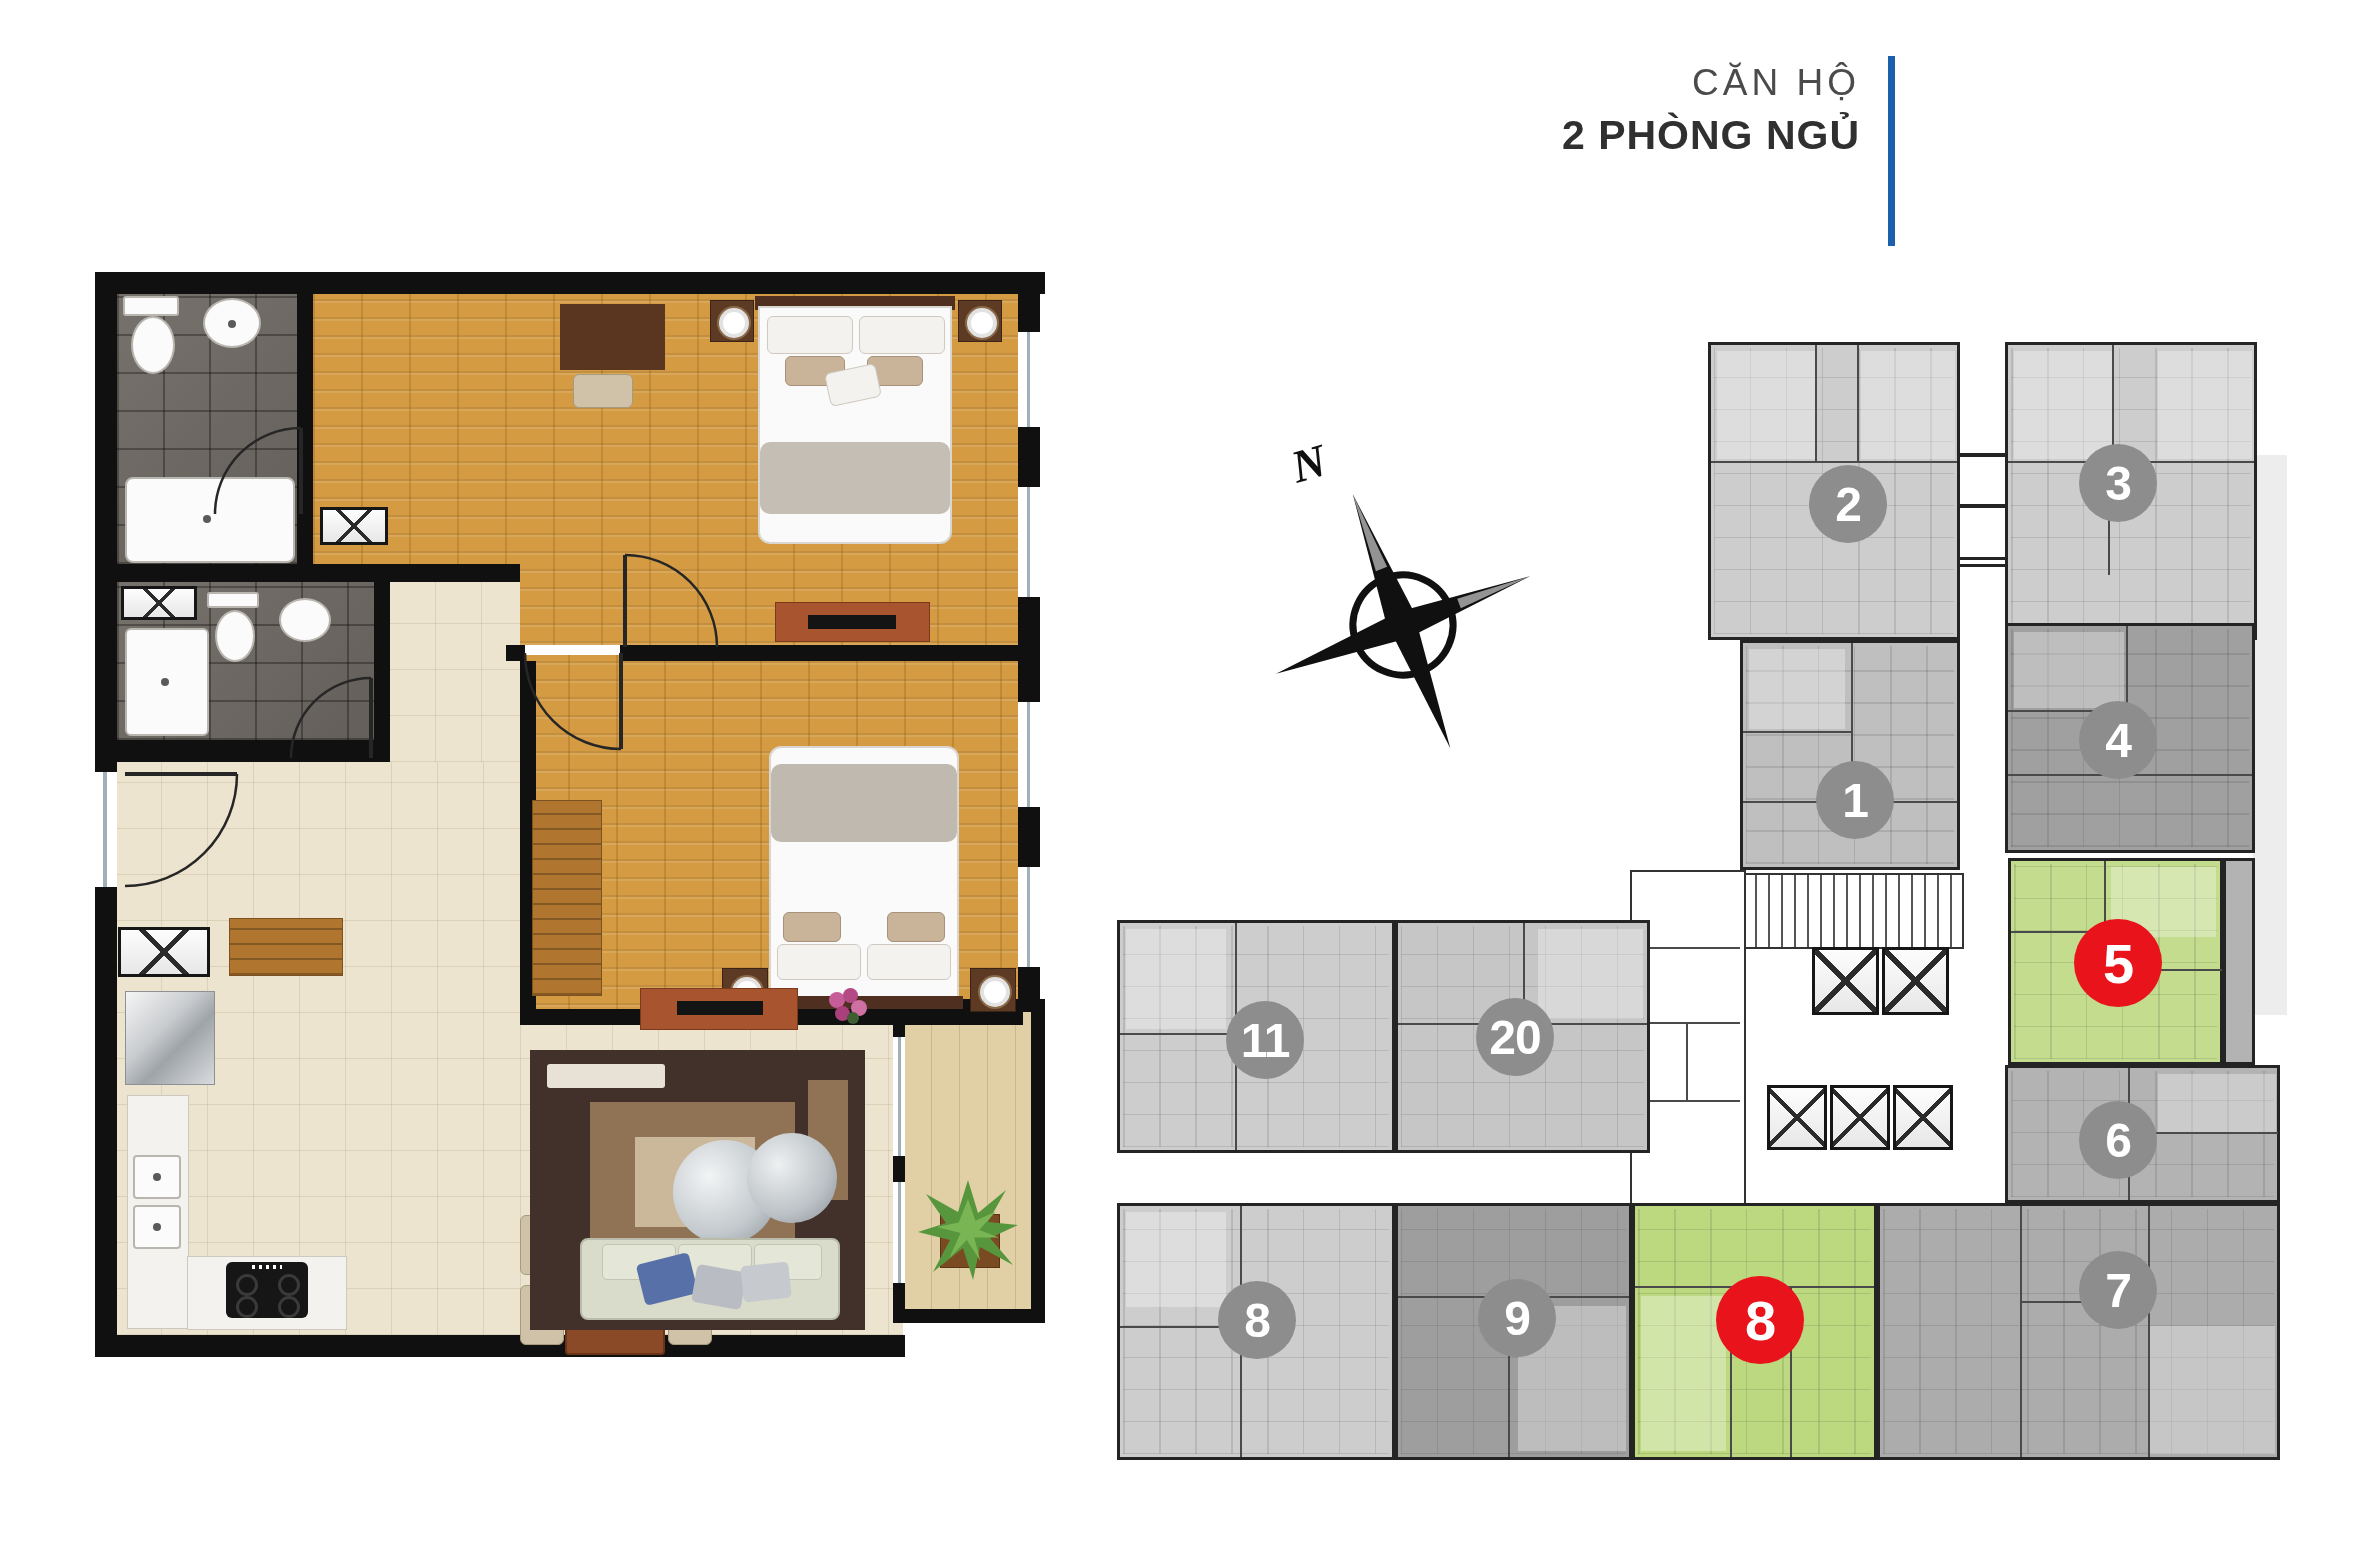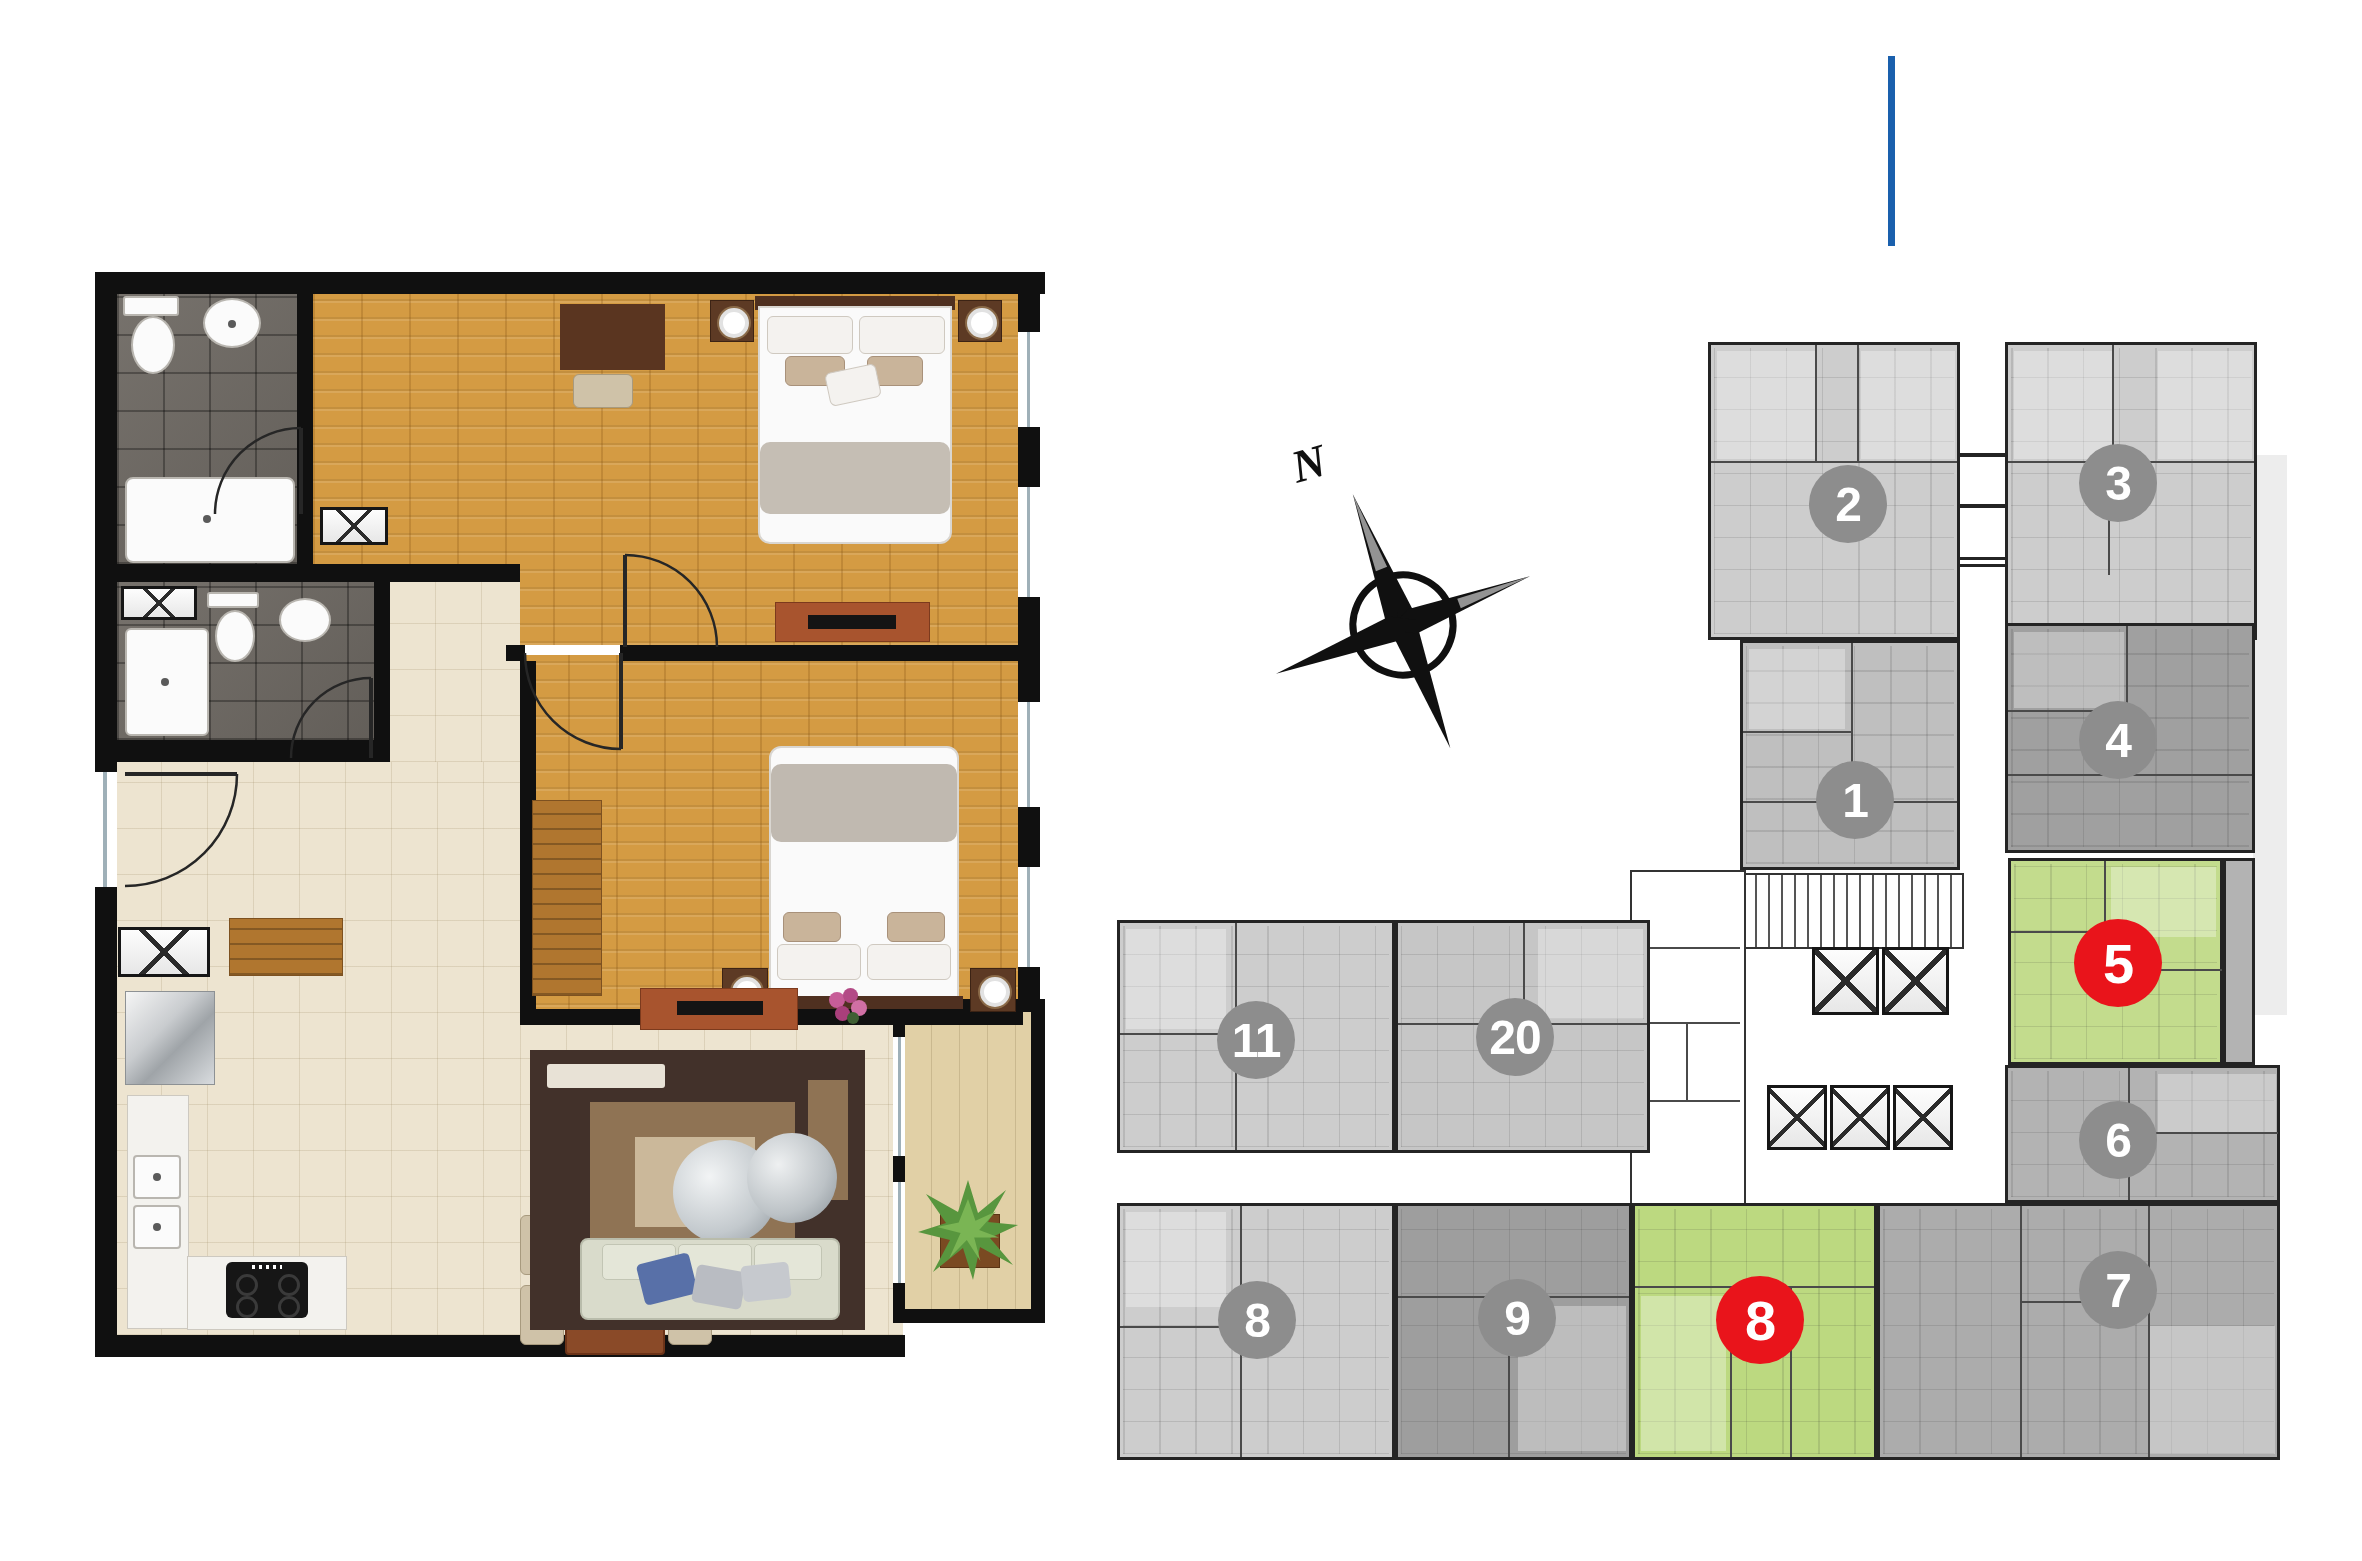--- a/index.html
+++ b/index.html
@@ -56,20 +56,24 @@
   .h-cat{font-size:37px;color:#4b4b4b;letter-spacing:4px;font-weight:400;}
   .h-type{font-size:41px;color:#303030;font-weight:bold;letter-spacing:1px;margin-top:8px;}
   .h-area{font-size:86px;color:#1a60ad;font-weight:bold;letter-spacing:1px;line-height:1;}
   .h-area2{font-size:68px;color:#1a60ad;font-weight:600;line-height:1;margin-top:14px;}
 </style>
 </head>
 <body>
 
 <div id="stage">
 
+  <div class="fx" style="left:1530px;top:62px;width:330px;text-align:right">
+    <div class="h-cat">CĂN HỘ</div>
+    <div class="h-type">2 PHÒNG NGỦ</div>
+  </div>
   <div class="fx" style="left:1888px;top:56px;width:7px;height:190px;background:#1a60ad"></div>
   <div class="fx" style="left:1920px;top:48px;width:440px">
   </div>
 
   <svg class="fx" style="left:1245px;top:425px" width="310" height="340" viewBox="0 0 310 340">
     <g transform="translate(158,200) rotate(-21)">
       <circle cx="0" cy="0" r="50" fill="none" stroke="#101010" stroke-width="7"></circle>
       <path d="M0,-140 L15,-8 L0,18 L-15,-8 Z" fill="#101010"></path>
       <path d="M0,132 L13,8 L0,-14 L-13,8 Z" fill="#101010"></path>
       <path d="M136,0 L10,13 L-14,0 L10,-13 Z" fill="#101010"></path>
@@ -352,17 +356,17 @@
     <div class="bdg" style="left:770px;top:465px">1</div>
     <div class="bdg" style="left:763px;top:169px">2</div>
     <div class="bdg" style="left:1033px;top:148px">3</div>
     <div class="bdg" style="left:1033px;top:405px">4</div>
     <div class="bdg red" style="left:1033px;top:628px">5</div>
     <div class="bdg" style="left:1033px;top:805px">6</div>
     <div class="bdg" style="left:1033px;top:955px">7</div>
     <div class="bdg red" style="left:675px;top:985px">8</div>
     <div class="bdg" style="left:432px;top:983px">9</div>
     <div class="bdg" style="left:172px;top:985px">8</div>
-    <div class="bdg" style="left:171px;top:705px">11</div>
+    <div class="bdg" style="left:180px;top:705px">11</div>
     <div class="bdg" style="left:430px;top:702px">20</div>
   </div>
 
 </div>
 
 </body></html>

